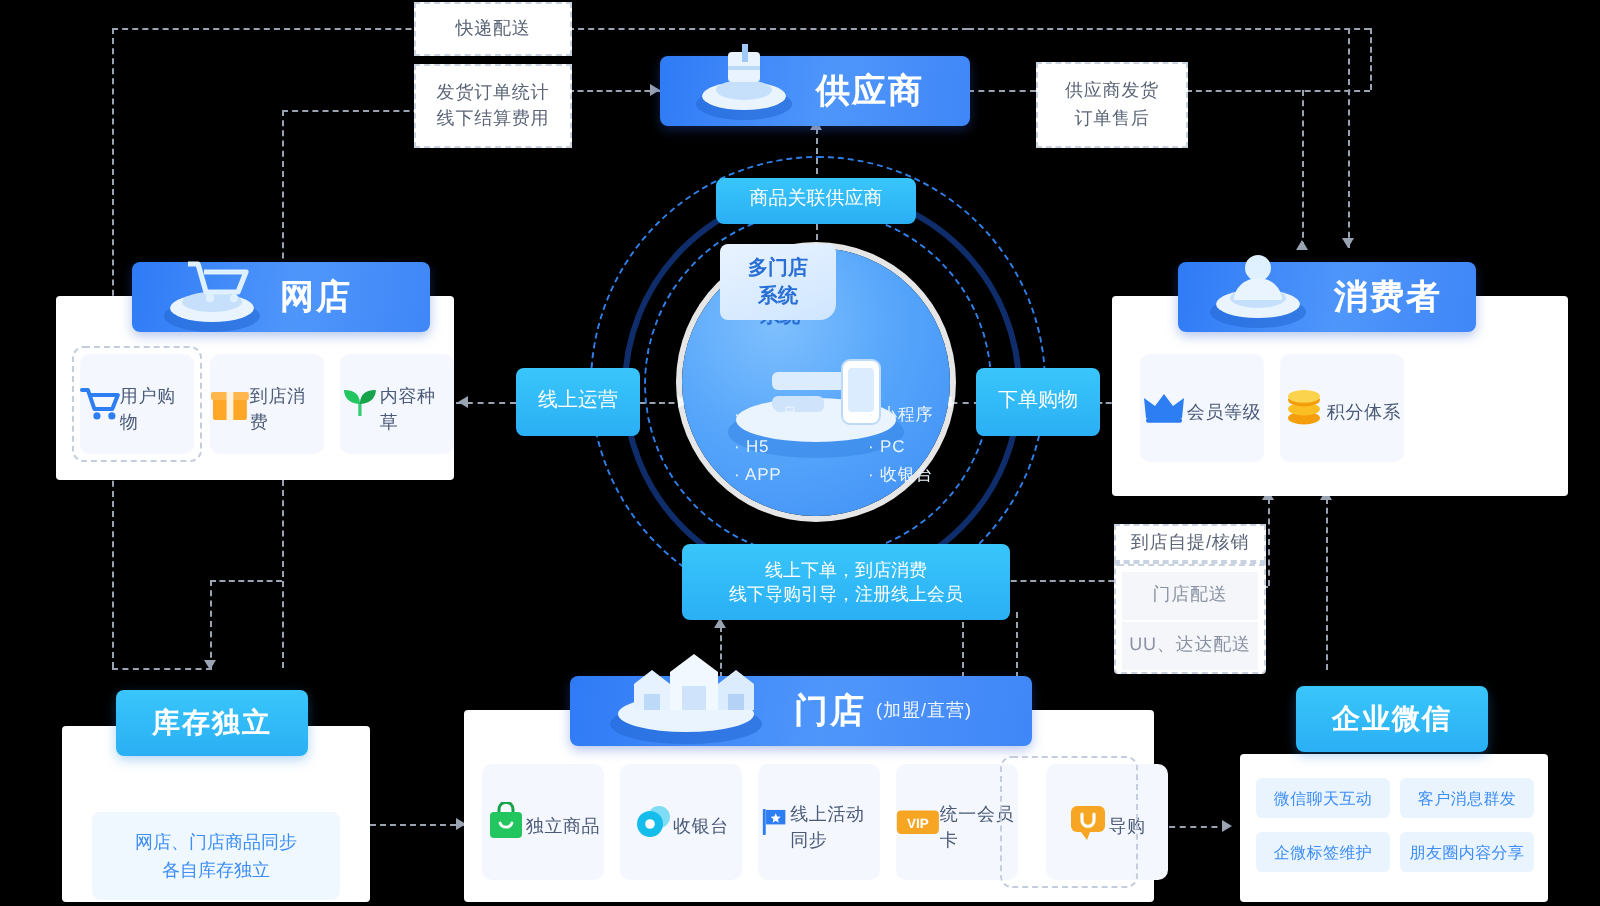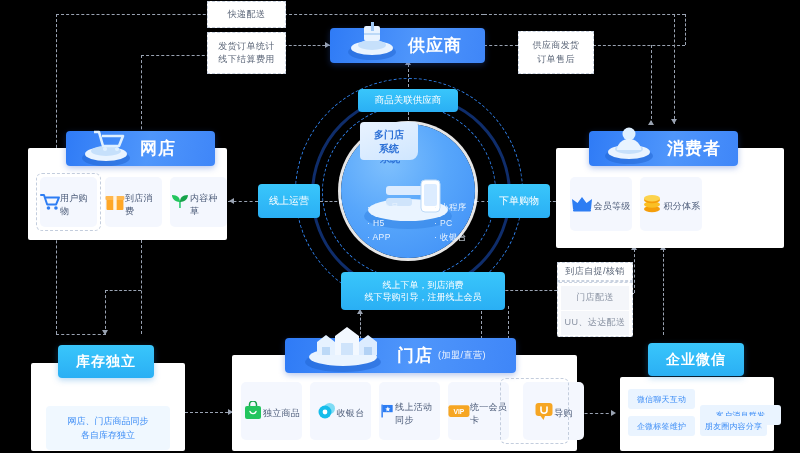--- a/index.html
+++ b/index.html
@@ -355,21 +355,21 @@
   </div>
   <div class="abs dashbox" style="left:500px;top:378px;width:69px;height:66px;"></div>
 
   <div class="abs card" style="left:620px;top:377px;width:154px;height:74px;"></div>
   <div class="abs pill" style="left:648px;top:343px;width:96px;height:33px;font-size:14px;font-weight:700;letter-spacing:1px;box-shadow:0 2px 6px rgba(40,140,220,.35);">
     <span>企业微信</span>
   </div>
   <div class="abs wxTag" style="left:628px;top:389px;width:67px;height:20px;">
     <span>微信聊天互动</span>
   </div>
-  <div class="abs wxTag" style="left:700px;top:405px;width:81px;height:20px;">
+  <div class="abs wxTag" style="left:700px;top:389px;width:67px;height:20px;">
     <span>客户消息群发</span>
   </div>
   <div class="abs wxTag" style="left:628px;top:416px;width:67px;height:20px;">
     <span>企微标签维护</span>
   </div>
   <div class="abs wxTag" style="left:700px;top:416px;width:67px;height:20px;">
     <span>朋友圈内容分享</span>
   </div>
 
 </div>

